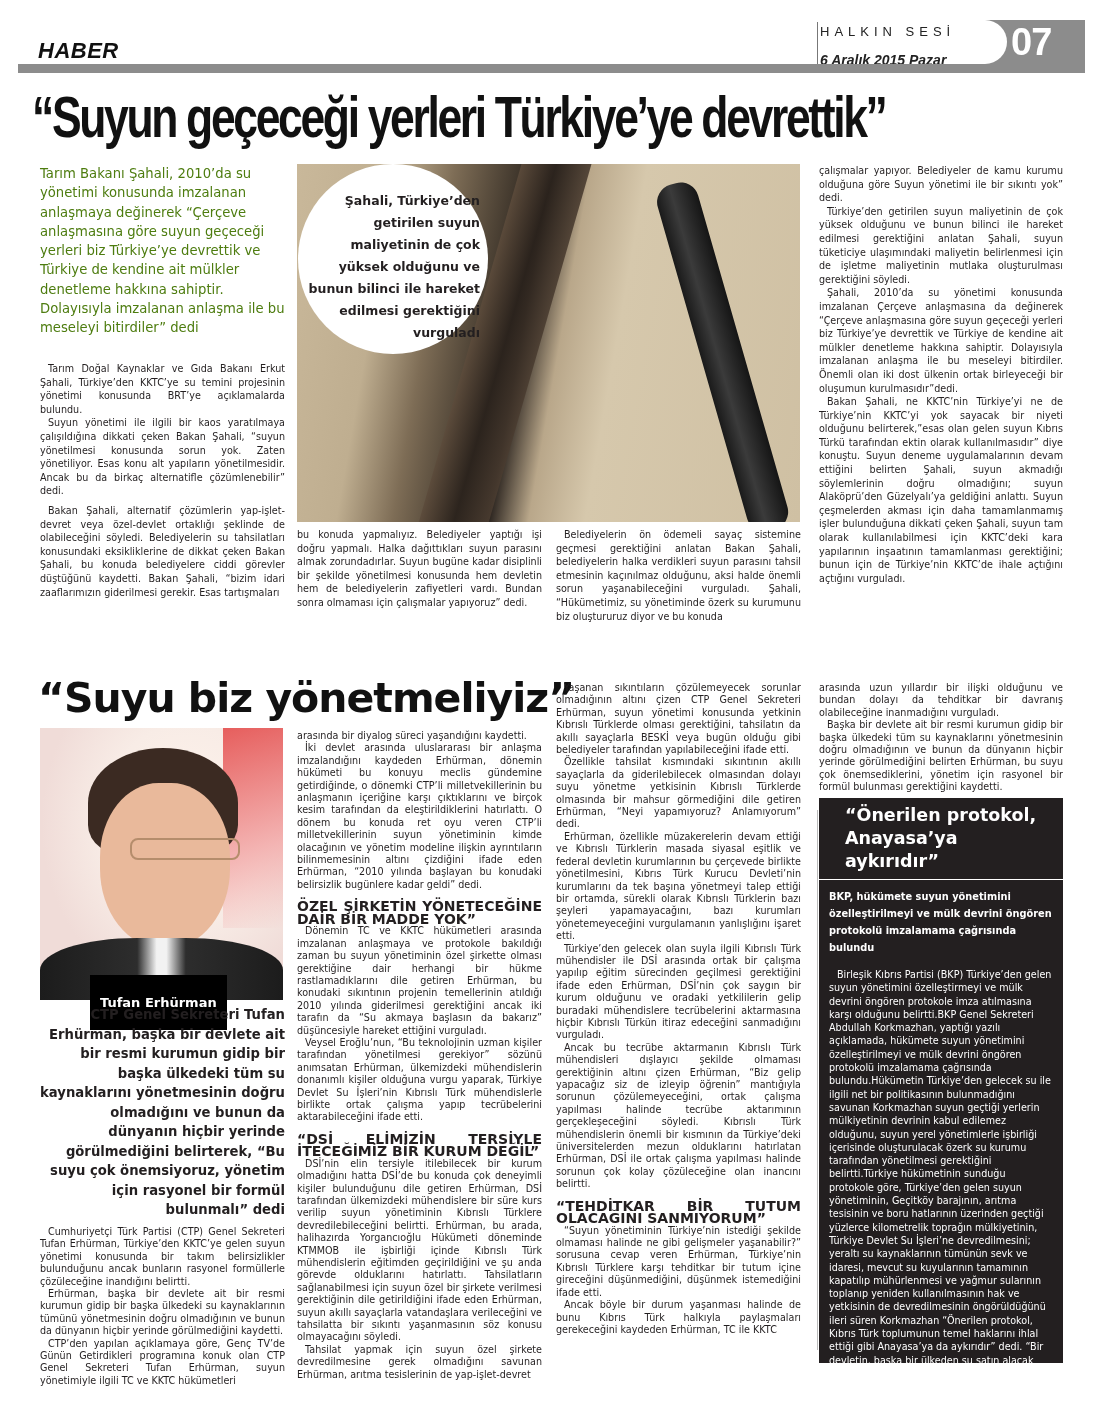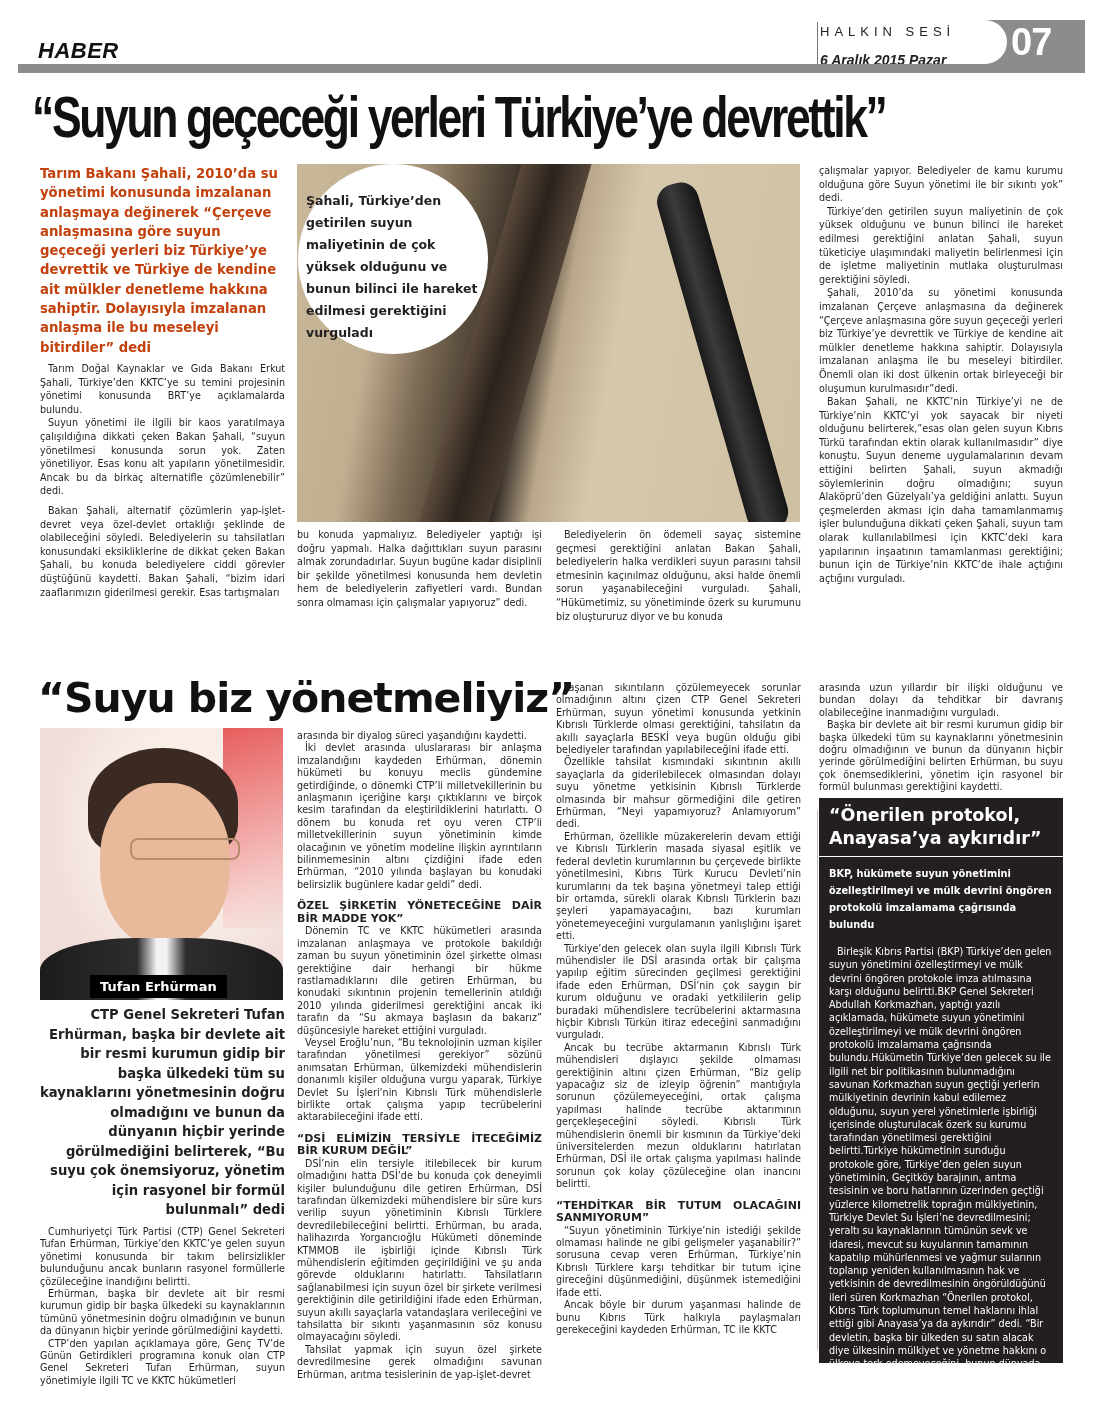--- a/index.html
+++ b/index.html
@@ -12,49 +12,49 @@
     .pub-box { position: absolute; left: 817px; top: 22px; border-left: 1px solid #777; padding-left: 2px; height: 42px; }
     .pub-name { font-family: "Liberation Sans", sans-serif; font-size: 13px; letter-spacing: 5px; color: #222; margin-top: 2px; }
     .pub-date { font-family: "Liberation Sans", sans-serif; font-weight: bold; font-size: 14px; color: #222; margin-top: 13px; font-style: italic; }
     .page-num-box { position: absolute; left: 985px; top: 20px; width: 100px; height: 53px; background: #8c8c8c; }
     .page-num-box::before { content: ""; position: absolute; left: -18px; top: 0; width: 40px; height: 44px; background: #fff; border-radius: 0 22px 22px 0; }
     .page-num { position: absolute; left: 26px; top: 0; font-family: "Liberation Sans", sans-serif; font-weight: bold; font-size: 38px; color: #fff; line-height: 44px; letter-spacing: -1px; }
 
     .main-headline { position: absolute; left: 32px; top: 82px; width: 1040px; font-family: "Liberation Sans", sans-serif; font-weight: bold; font-size: 57px; letter-spacing: -3px; transform: scaleX(0.78); transform-origin: left top; white-space: nowrap; color: #111; line-height: 70px; }
 
     
-    .lede { position: absolute; left: 40px; top: 164px; width: 245px; font-weight: bold; font-size: 13.2px; line-height: 19.3px; color: #c2410c; }
+    .lede { position: absolute; left: 40px; top: 164px; width: 245px; font-weight: normal; font-size: 13.2px; line-height: 19.3px; color: #4d7c0f; }
     .col { position: absolute; font-size: 9.6px; line-height: 13.6px; text-align: justify; color: #231f20; }
     .col p { text-indent: 8px; }
-    .col h4 { font-size: 11px; font-weight: bold; margin-top: 9px; line-height: 12.5px; }
+    .col h4 { font-size: 14px; font-weight: bold; margin-top: 9px; line-height: 12.5px; }
 
     .photo-trench { position: absolute; left: 297px; top: 164px; width: 503px; height: 358px; overflow: hidden;
       background: linear-gradient(100deg, #c9b89a 0%, #bfae90 18%, #7e6d56 28%, #3d342a 40%, #2c2520 45%, #b9a78a 52%, #d6c8ac 62%, #cfc0a3 100%); }
     .photo-trench .pipe { position: absolute; left: 355px; top: 20px; width: 42px; height: 360px; background: linear-gradient(90deg,#1a1a1a,#3b3b3b 40%,#151515); transform: rotate(-16deg); transform-origin: top center; border-radius: 18px; }
     .photo-trench .trench { position: absolute; left: 170px; top: 0; width: 70px; height: 380px; background: linear-gradient(90deg,#5c4b3b,#2a221c 50%,#4a3c30); transform: skewX(-16deg); opacity: 0.9; }
-    .callout-circle { position: absolute; left: 298px; top: 164px; width: 190px; height: 190px; border-radius: 50%; background: #fff; display: flex; align-items: center; justify-content: center; text-align: left; padding: 16px 8px 0; }
+    .callout-circle { position: absolute; left: 298px; top: 164px; width: 190px; height: 190px; border-radius: 50%; background: #fff; display: flex; align-items: center; justify-content: center; text-align: right; padding: 16px 8px 0; }
     .callout-text { font-weight: bold; font-size: 12.5px; line-height: 22px; color: #231f20; }
 
     
     .headline-2 { position: absolute; left: 38px; top: 674px; font-family: "DejaVu Sans", sans-serif; font-weight: bold; font-size: 41px; letter-spacing: -1px; color: #111; }
     .photo-person { position: absolute; left: 40px; top: 728px; width: 243px; height: 272px; overflow: hidden;
       background: radial-gradient(ellipse at 60% 35%, #fff4ec 0%, #f8ece6 40%, #f0dcd8 70%); }
     .photo-person .red-band { position: absolute; right: 0; top: 0; width: 60px; height: 200px; background: linear-gradient(160deg,#e23b3b,#f2a5a5 60%, transparent); opacity: 0.8; }
     .photo-person .hair { position: absolute; left: 48px; top: 20px; width: 150px; height: 110px; border-radius: 50% 50% 30% 30%; background: #3b2a22; }
     .photo-person .face { position: absolute; left: 60px; top: 55px; width: 130px; height: 165px; border-radius: 45% 45% 48% 48%; background: #e9b99b; }
     .photo-person .glasses { position: absolute; left: 90px; top: 110px; width: 110px; height: 22px; border: 2px solid #b58d6c; border-radius: 8px; }
     .photo-person .suit { position: absolute; left: 0; top: 210px; width: 243px; height: 80px; background: linear-gradient(90deg,#1c1c1c,#2d2d2d 40%, #f2f2f2 48%, #f2f2f2 52%, #2d2d2d 60%, #1c1c1c); border-radius: 40% 40% 0 0; }
-    .photo-caption { position: absolute; left: 90px; top: 975px; background: #000; color: #fff; font-weight: bold; font-size: 13px; padding: 2px 10px; line-height: 19px; }
+    .photo-caption { position: absolute; left: 90px; top: 975px; background: #000; color: #fff; font-weight: bold; font-size: 13px; padding: 18px 10px; line-height: 19px; }
 
     .lede-2 { position: absolute; left: 40px; top: 1005px; width: 245px; font-weight: bold; font-size: 13.2px; line-height: 19.5px; color: #231f20; text-align: right; }
 
     .col-rule { position: absolute; left: 817px; top: 810px; width: 1px; height: 540px; background: #bbb; }
 
     .sidebar-box { position: absolute; left: 819px; top: 798px; width: 244px; height: 565px; background: #231f20; color: #fff; }
-    .sidebar-title { font-weight: bold; font-size: 17.5px; line-height: 23px; padding: 6px 10px 6px 10px; border-bottom: 1px solid #fff; }
+    .sidebar-title { font-weight: bold; font-size: 17.5px; line-height: 23px; padding: 6px 10px 6px 26px; border-bottom: 1px solid #fff; }
     .sidebar-sub { font-weight: bold; font-size: 9.8px; line-height: 17px; padding: 8px 10px 8px 10px; }
     .sidebar-body { font-size: 9.6px; line-height: 13.3px; padding: 4px 10px 0 10px; }
     .sidebar-body p { text-indent: 8px; }
   </style>
 </head>
 <body>
 
 <div class="section-label">HABER</div>
 <div class="pub-box">
   <div class="pub-name">HALKIN SESİ</div>

